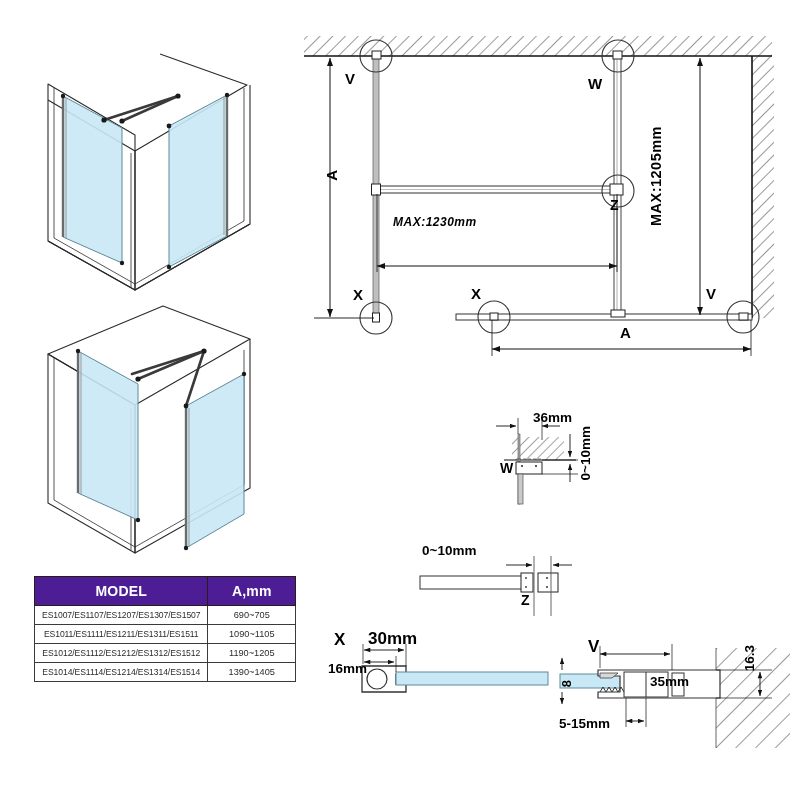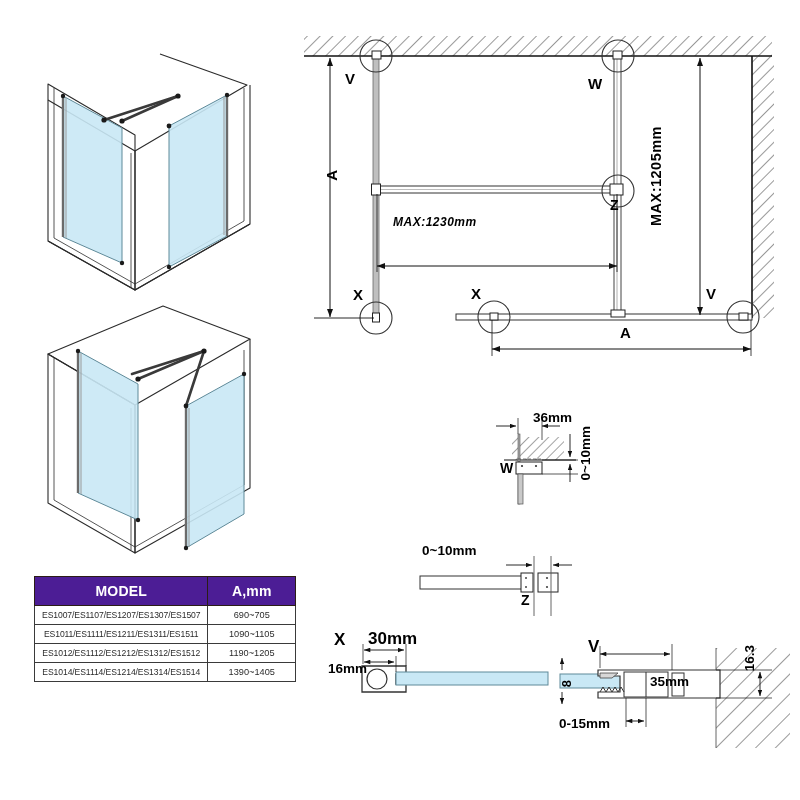--- a/index.html
+++ b/index.html
@@ -354,21 +354,21 @@
     <line x1="66" y1="95" x2="84" y2="95" marker-start="url(#arVS)" marker-end="url(#arV)"></line>
     <line x1="66" y1="72" x2="66" y2="101" stroke-width="0.7"></line>
     <line x1="86" y1="72" x2="86" y2="101" stroke-width="0.7"></line>
   </g>
 </svg>
 </div>
 <span class="lbl" style="left:588px;top:637px;font-size:17px;">V</span>
 <span class="lbl" style="left:630px;top:674px;font-size:13.5px;margin-left:20px;">35mm</span>
 <span class="lbl vert" style="left:742px;top:645px;font-size:13.5px;">16.3</span>
 <span class="lbl vert" style="left:559px;top:680px;font-size:13px;">8</span>
-<span class="lbl" style="left:559px;top:716px;font-size:13.5px;">0-15mm</span>
+<span class="lbl" style="left:559px;top:716px;font-size:13.5px;">5-15mm</span>
 
 <table id="spec-table">
   <thead>
     <tr>
       <th>MODEL</th>
       <th>A,mm</th>
     </tr>
   </thead>
   <tbody id="spec-body">
       <tr>

